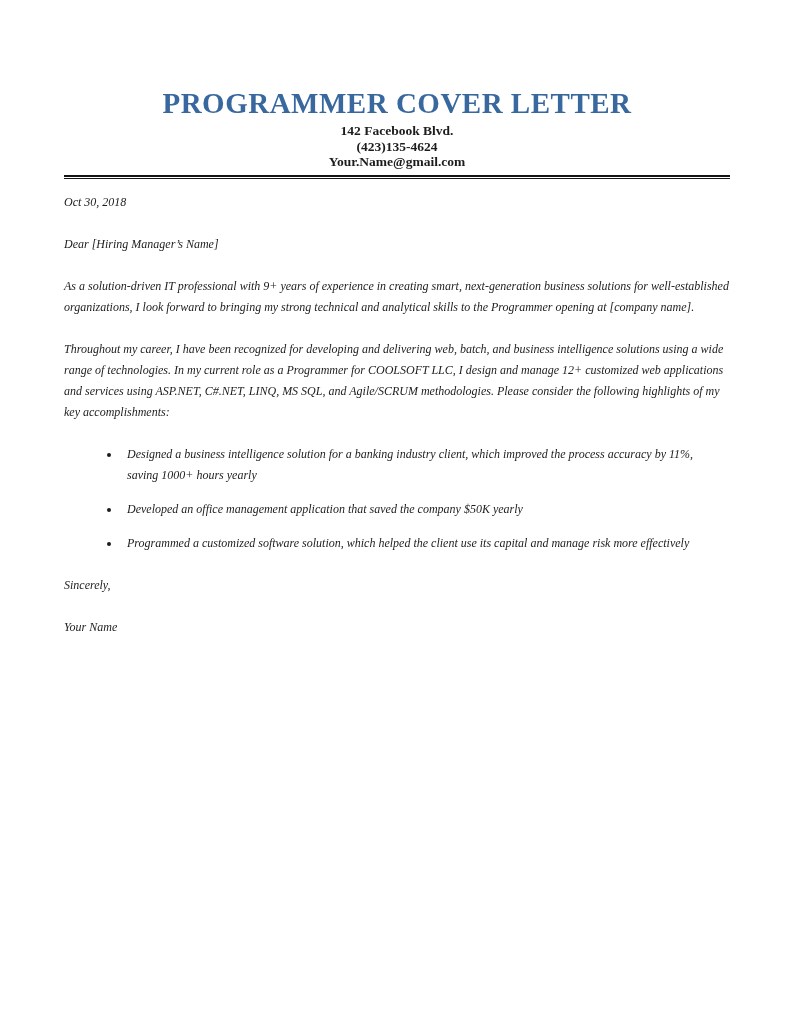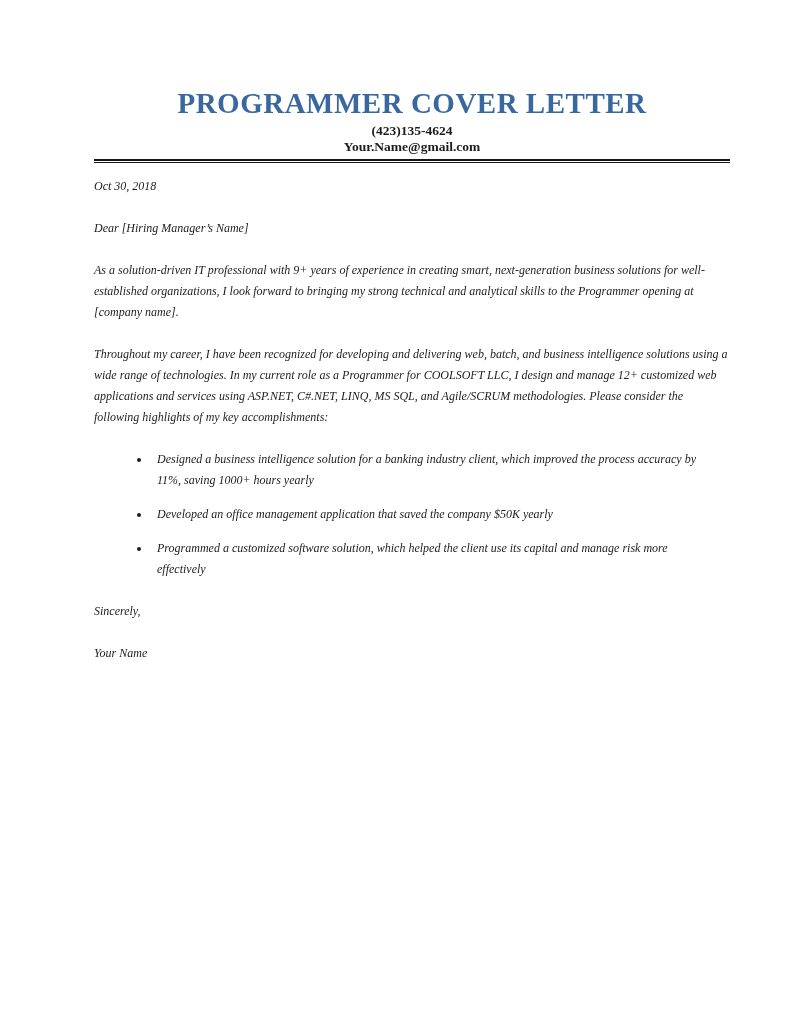--- a/index.html
+++ b/index.html
@@ -7,21 +7,21 @@
     padding: 0;
     background: #ffffff;
   }
   .page {
     position: relative;
     width: 800px;
     height: 1035px;
     margin: 0 auto;
     background: #ffffff;
     box-sizing: border-box;
-    padding: 88px 70px 0 94px;
+    padding: 88px 70px 0 64px;
     font-family: "Liberation Serif", "DejaVu Serif", serif;
     color: #1c1c1c;
     overflow: hidden;
   }
   .letterhead {
     text-align: center;
   }
   .page-title {
     margin: 0;
     font-size: 29px;
@@ -78,20 +78,21 @@
   }
 </style>
 </head>
 <body>
 
 <div class="page">
 
   <header class="letterhead">
     <h1 class="page-title">PROGRAMMER COVER LETTER</h1>
     <div class="letterhead-address">
+      <div class="letterhead-address-line">142 Facebook Blvd.</div>
       <div class="letterhead-address-line">(423)135-4624</div>
       <div class="letterhead-address-line">Your.Name@gmail.com</div>
     </div>
   </header>
 
   <div class="header-divider"></div>
 
   <main class="body-text">
 
     <p class="letter-date">Oct 30, 2018</p>

